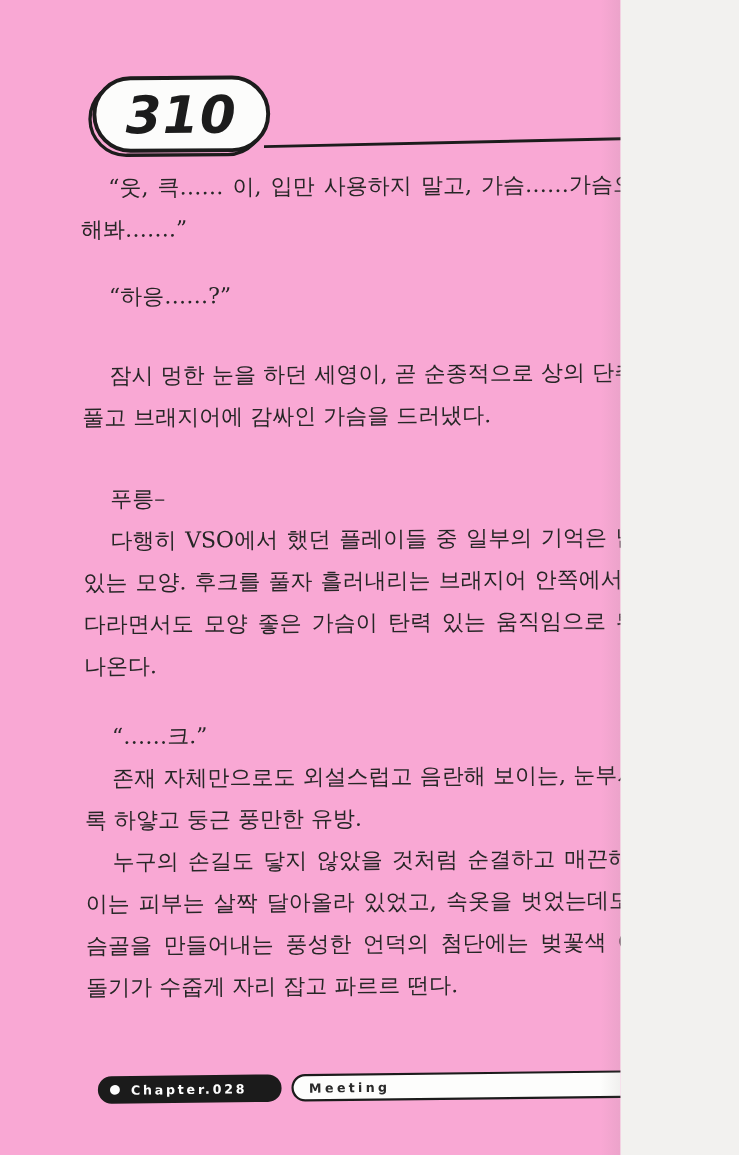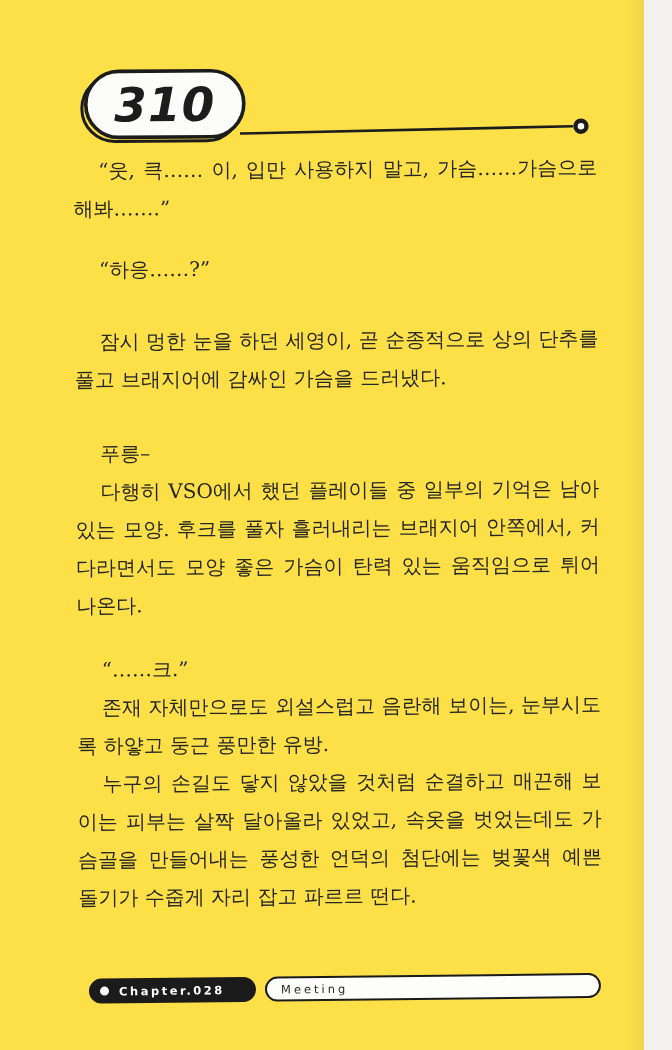--- a/index.html
+++ b/index.html
@@ -3,22 +3,22 @@
 <meta charset="utf-8">
 <style>
   html, body { margin: 0; padding: 0; }
   body {
     width: 672px; height: 1050px;
     background: #f2f1ef;
     font-family: "DejaVu Serif", serif;
   }
   .page {
     position: relative;
-    width: 644px; height: 1050px;
-    background: #fde047;
+    width: 564px; height: 1050px;
+    background: #f9a8d4;
     overflow: hidden;
   }
   
   .edge-shade {
     position: absolute; top: 0; right: 0;
     width: 18px; height: 100%;
     background: linear-gradient(to right, rgba(0,0,0,0), rgba(120,118,115,0.10));
     pointer-events: none;
   }
   .sheet {
@@ -99,21 +99,21 @@
     border: 2px solid #1b1b1b;
     border-radius: 13px;
     background: #fdfdfc;
     box-sizing: border-box;
     display: flex; align-items: center;
     padding: 0 14px;
   }
   .section-text {
     color: #2a2a2a;
     font-size: 11.5px;
-    font-weight: 400;
+    font-weight: 700;
     letter-spacing: 3px;
     white-space: nowrap;
     padding-top: 1px;
   }
 </style>
 </head>
 <body>
 
 <div class="page">
   <div class="sheet">

